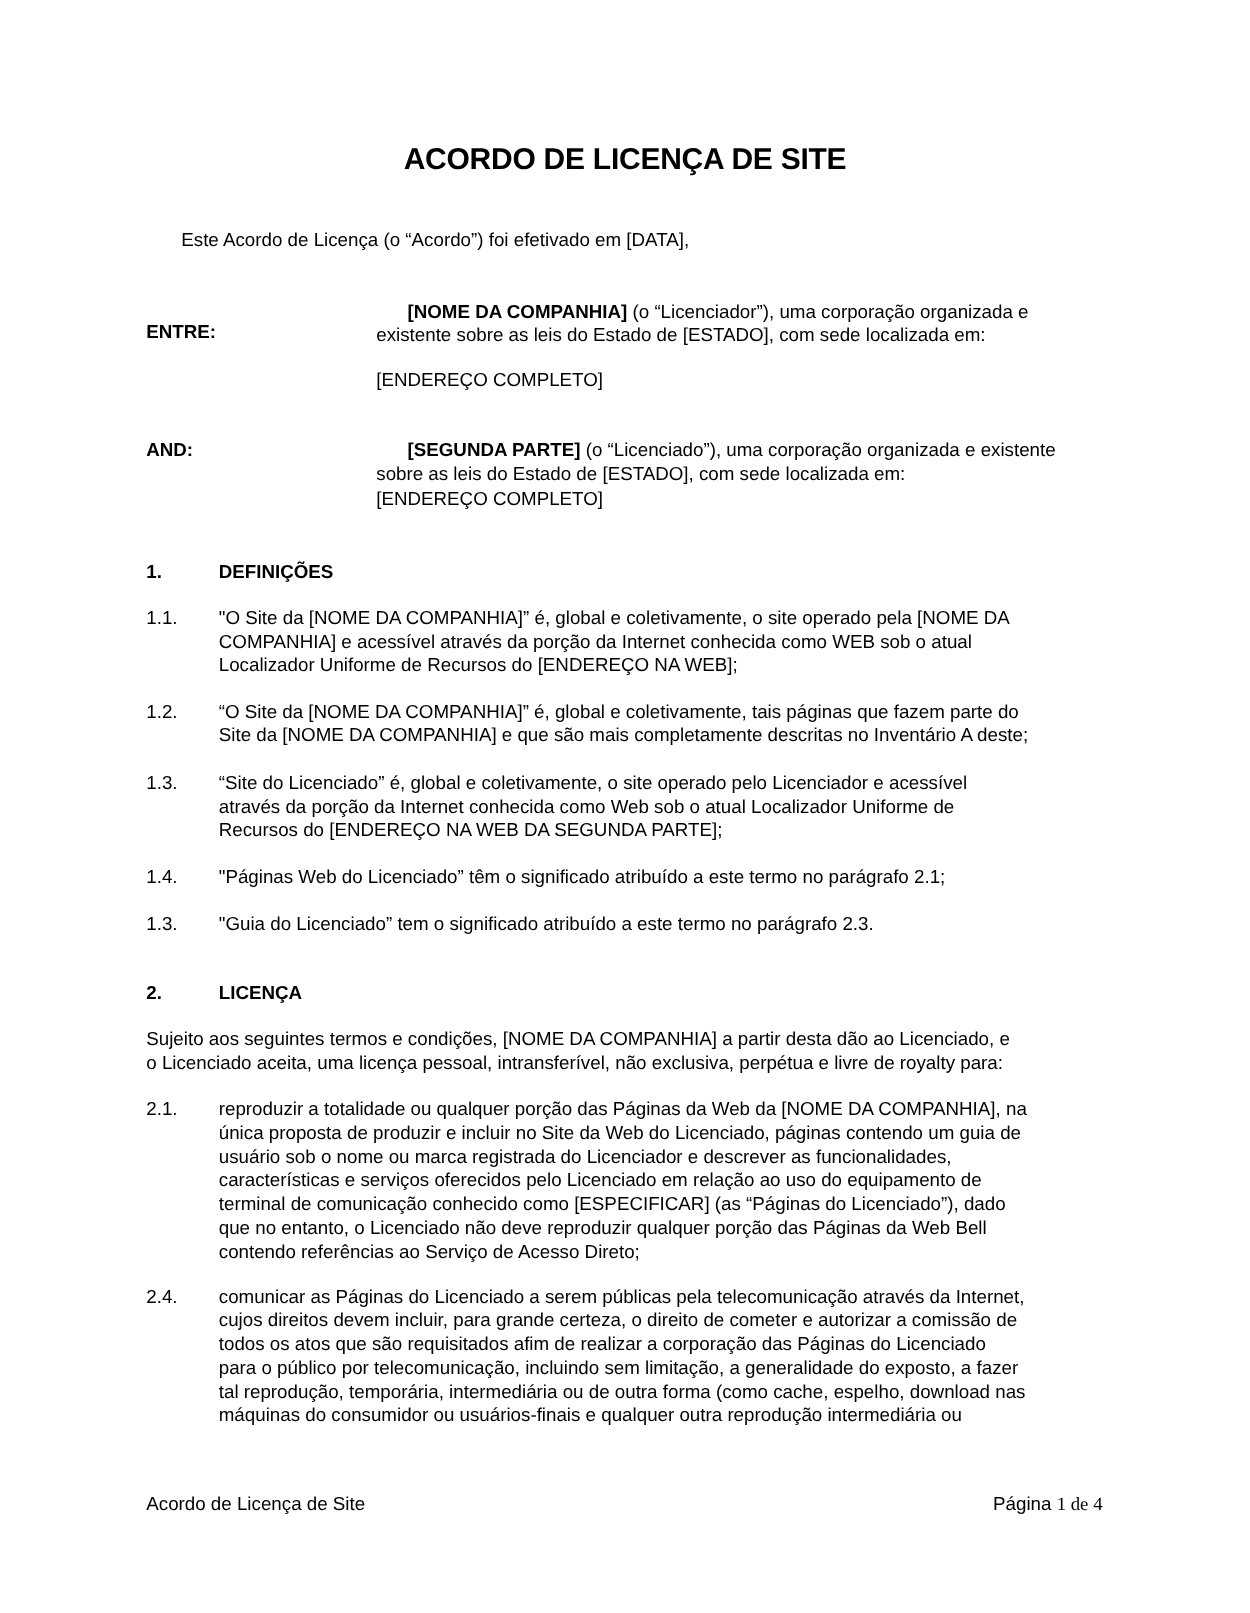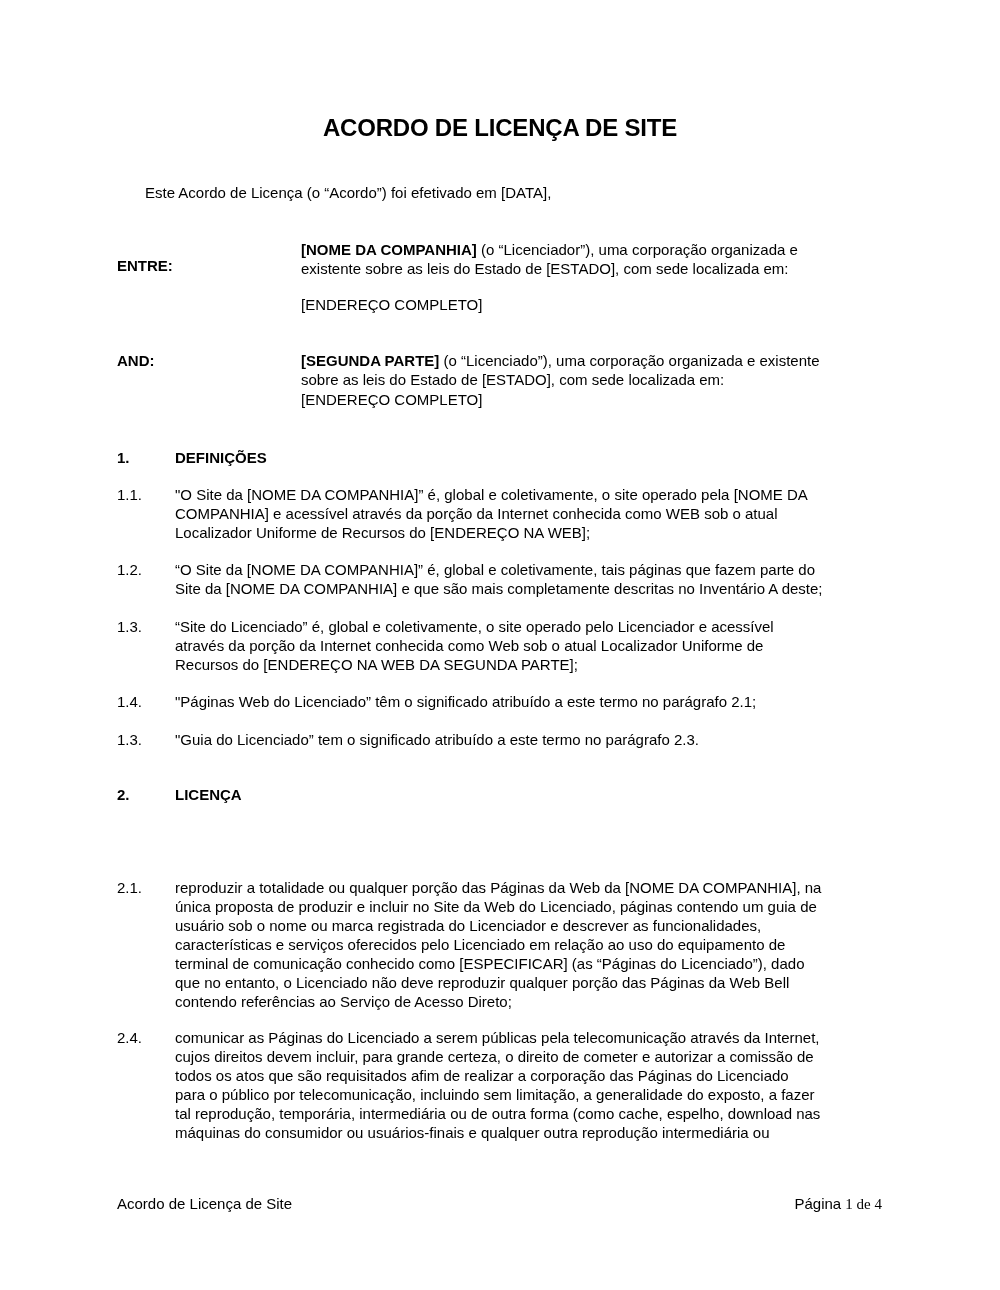--- a/index.html
+++ b/index.html
@@ -4,21 +4,21 @@
   <style>
     html, body { margin: 0; padding: 0; background: #ffffff; }
     body { width: 1000px; height: 1290px; position: relative; overflow: hidden; color: #000; font-family: "Liberation Sans", sans-serif; font-size: 15px; }
     .page { position: absolute; left: 0; top: 0; width: 1000px; height: 1290px; padding-left: 16px; }
     .title { position: absolute; top: 114px; left: 0; width: 1000px; text-align: center; font-weight: bold; font-size: 24px; letter-spacing: -0.2px; }
     .intro { position: absolute; top: 183px; left: 117px; width: 770px; line-height: 19px; margin-left: 28px; }
     .party { position: absolute; left: 117px; width: 770px; line-height: 19px; }
     .party .plabel { position: absolute; left: 0; top: 16px; font-weight: bold; }
     .party .pbody { position: absolute; left: 184px; width: 590px; }
     .party .paddr { position: absolute; left: 184px; }
-    .bold { font-weight: bold; }
+    .bold { font-weight: bold; margin-left: 25px; }
     .section { position: absolute; left: 117px; width: 780px; font-weight: bold; line-height: 19px; }
     .section .num { position: absolute; left: 0; }
     .section .stitle { position: absolute; left: 58px; }
     .item { position: absolute; left: 117px; width: 780px; line-height: 19px; }
     .item .num { position: absolute; left: 0; top: 0; }
     .item .text { position: absolute; left: 58px; width: 720px; }
     .para { position: absolute; left: 117px; width: 775px; line-height: 19px; }
     .footer { position: absolute; top: 1194px; left: 117px; width: 765px; line-height: 19px; }
     .footer .fleft { position: absolute; left: 0; }
     .footer .fright { position: absolute; right: 0; }
@@ -94,20 +94,24 @@
     <div class="text">
       <span>"Guia do Licenciado” tem o significado atribuído a este termo no parágrafo 2.3.</span>
     </div>
   </div>
 
   <div class="section" style="top:785px;">
     <span class="num">2.</span>
     <span class="stitle">LICENÇA</span>
   </div>
 
+  <div class="para" style="top:822px;">
+    <span>Sujeito aos seguintes termos e condições, [NOME DA COMPANHIA] a partir desta dão ao Licenciado, e</span><br>
+    <span>o Licenciado aceita, uma licença pessoal, intransferível, não exclusiva, perpétua e livre de royalty para:</span>
+  </div>
 
   <div class="item" style="top:878px;">
     <span class="num">2.1.</span>
     <div class="text">
       <span>reproduzir a totalidade ou qualquer porção das Páginas da Web da [NOME DA COMPANHIA], na</span><br>
       <span>única proposta de produzir e incluir no Site da Web do Licenciado, páginas contendo um guia de</span><br>
       <span>usuário sob o nome ou marca registrada do Licenciador e descrever as funcionalidades,</span><br>
       <span>características e serviços oferecidos pelo Licenciado em relação ao uso do equipamento de</span><br>
       <span>terminal de comunicação conhecido como [ESPECIFICAR] (as “Páginas do Licenciado”), dado</span><br>
       <span>que no entanto, o Licenciado não deve reproduzir qualquer porção das Páginas da Web Bell</span><br>

